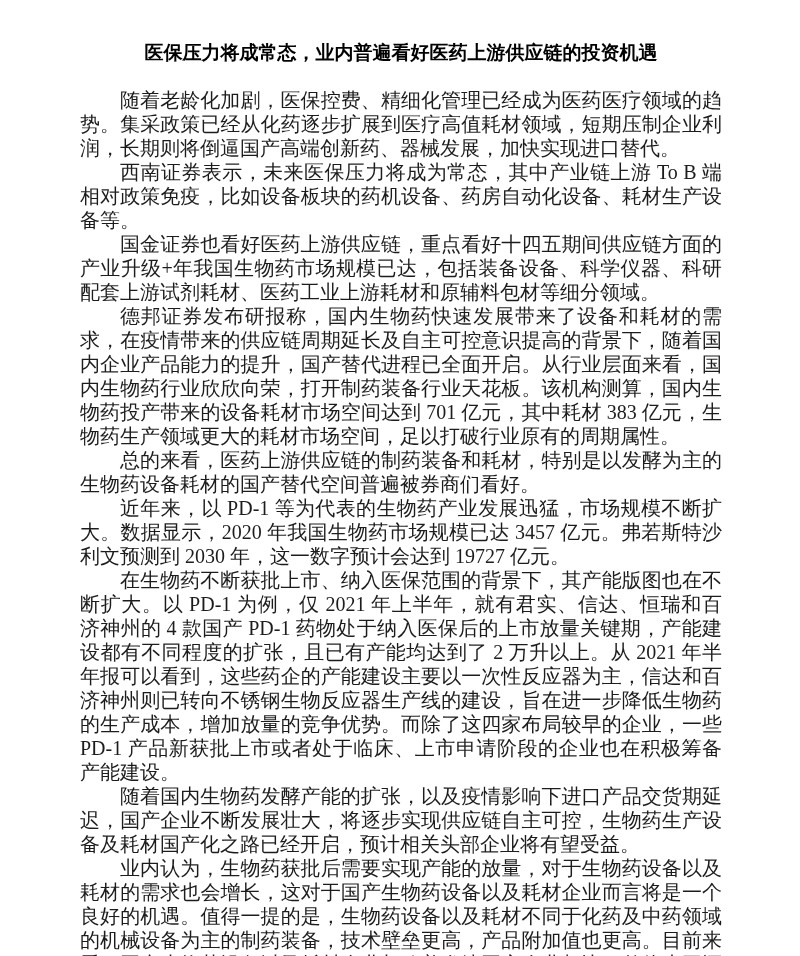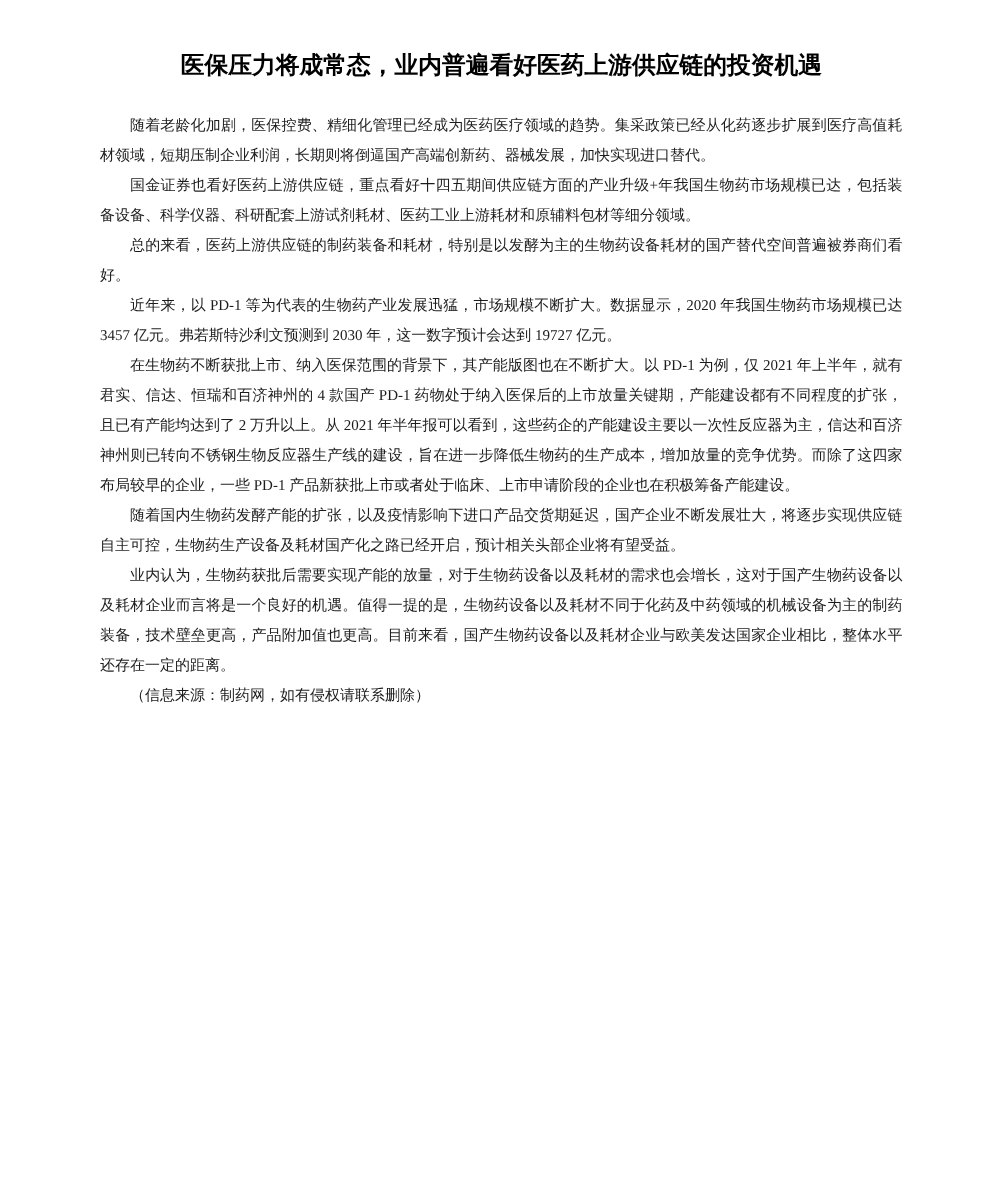--- a/index.html
+++ b/index.html
@@ -23,36 +23,38 @@
   }
   .article-title {
     font-size: 19px;
     font-weight: bold;
     color: #000000;
     text-align: center;
     line-height: 26px;
     margin: 0 0 22px 0;
   }
   .par {
-    font-size: 12px;
+    font-size: 20px;
     line-height: 24px;
     margin: 0;
     text-align: justify;
     text-justify: inter-character;
     text-indent: 2em;
     word-break: break-all;
   }
 </style>
 </head>
 <body>
 
 <div class="page">
   <h1 class="article-title">医保压力将成常态，业内普遍看好医药上游供应链的投资机遇</h1>
 
   <p class="par">随着老龄化加剧，医保控费、精细化管理已经成为医药医疗领域的趋势。集采政策已经从化药逐步扩展到医疗高值耗材领域，短期压制企业利润，长期则将倒逼国产高端创新药、器械发展，加快实现进口替代。</p>
+  <p class="par">西南证券表示，未来医保压力将成为常态，其中产业链上游 To B 端相对政策免疫，比如设备板块的药机设备、药房自动化设备、耗材生产设备等。</p>
   <p class="par">国金证券也看好医药上游供应链，重点看好十四五期间供应链方面的产业升级+年我国生物药市场规模已达，包括装备设备、科学仪器、科研配套上游试剂耗材、医药工业上游耗材和原辅料包材等细分领域。</p>
+  <p class="par">德邦证券发布研报称，国内生物药快速发展带来了设备和耗材的需求，在疫情带来的供应链周期延长及自主可控意识提高的背景下，随着国内企业产品能力的提升，国产替代进程已全面开启。从行业层面来看，国内生物药行业欣欣向荣，打开制药装备行业天花板。该机构测算，国内生物药投产带来的设备耗材市场空间达到 701 亿元，其中耗材 383 亿元，生物药生产领域更大的耗材市场空间，足以打破行业原有的周期属性。</p>
   <p class="par">总的来看，医药上游供应链的制药装备和耗材，特别是以发酵为主的生物药设备耗材的国产替代空间普遍被券商们看好。</p>
   <p class="par">近年来，以 PD-1 等为代表的生物药产业发展迅猛，市场规模不断扩大。数据显示，2020 年我国生物药市场规模已达 3457 亿元。弗若斯特沙利文预测到 2030 年，这一数字预计会达到 19727 亿元。</p>
   <p class="par">在生物药不断获批上市、纳入医保范围的背景下，其产能版图也在不断扩大。以 PD-1 为例，仅 2021 年上半年，就有君实、信达、恒瑞和百济神州的 4 款国产 PD-1 药物处于纳入医保后的上市放量关键期，产能建设都有不同程度的扩张，且已有产能均达到了 2 万升以上。从 2021 年半年报可以看到，这些药企的产能建设主要以一次性反应器为主，信达和百济神州则已转向不锈钢生物反应器生产线的建设，旨在进一步降低生物药的生产成本，增加放量的竞争优势。而除了这四家布局较早的企业，一些 PD-1 产品新获批上市或者处于临床、上市申请阶段的企业也在积极筹备产能建设。</p>
   <p class="par">随着国内生物药发酵产能的扩张，以及疫情影响下进口产品交货期延迟，国产企业不断发展壮大，将逐步实现供应链自主可控，生物药生产设备及耗材国产化之路已经开启，预计相关头部企业将有望受益。</p>
   <p class="par">业内认为，生物药获批后需要实现产能的放量，对于生物药设备以及耗材的需求也会增长，这对于国产生物药设备以及耗材企业而言将是一个良好的机遇。值得一提的是，生物药设备以及耗材不同于化药及中药领域的机械设备为主的制药装备，技术壁垒更高，产品附加值也更高。目前来看，国产生物药设备以及耗材企业与欧美发达国家企业相比，整体水平还存在一定的距离。</p>
   <p class="par">（信息来源：制药网，如有侵权请联系删除）</p>
 </div>
 
 </body></html>

